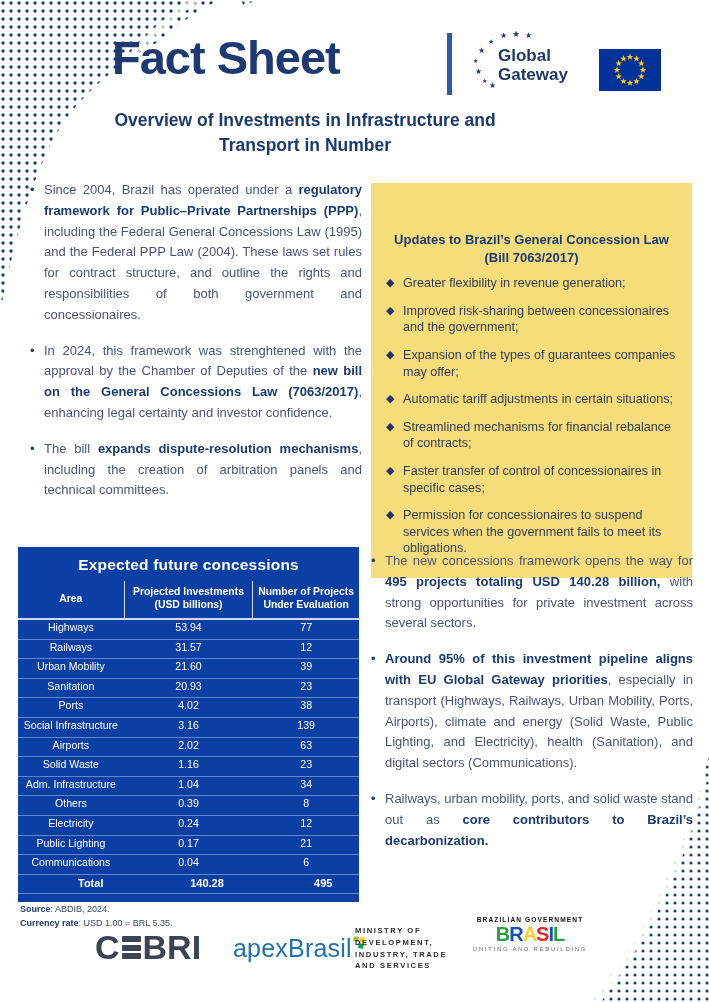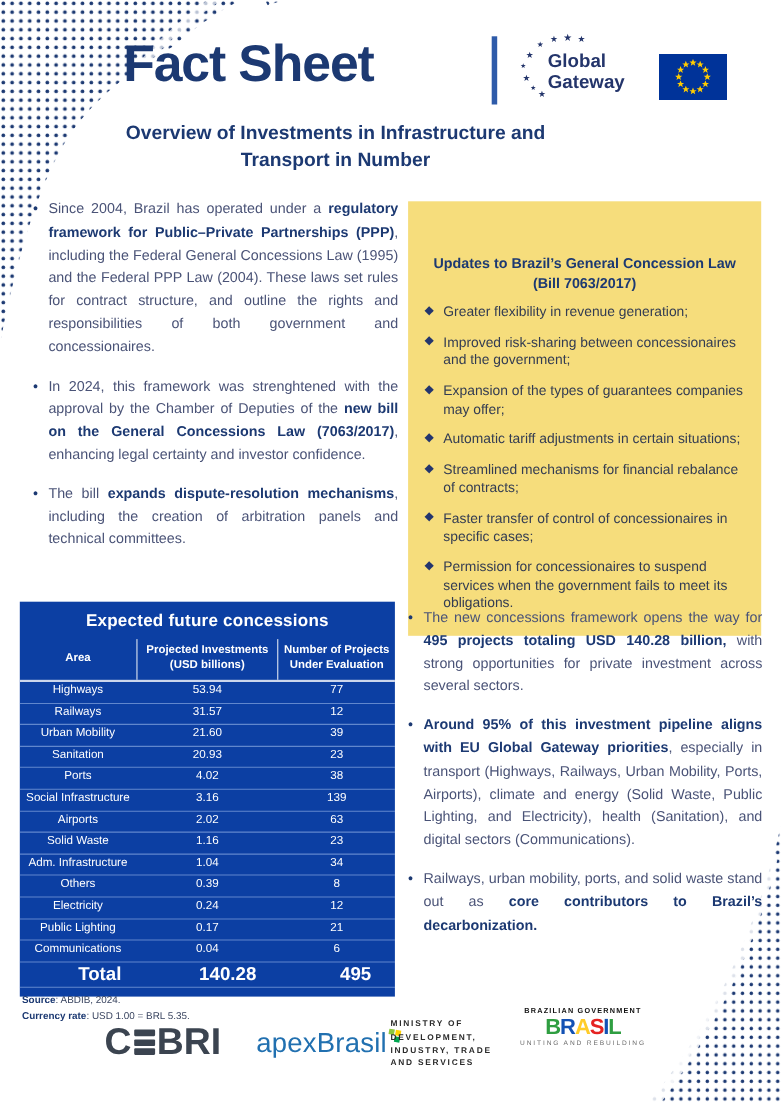--- a/index.html
+++ b/index.html
@@ -43,21 +43,21 @@
   
   .ctable{position:absolute;left:18px;top:547px;width:341px;background:var(--table-blue);color:#fff;}
   .t-title{padding:9px 4px 7px 4px;text-align:center;font-size:15.5px;font-weight:800;letter-spacing:.2px;}
   .t-head{display:flex;border-bottom:2px solid #ccd6ec;align-items:stretch;}
   .t-hc{display:flex;flex-direction:column;justify-content:center;text-align:center;font-size:10.4px;font-weight:800;line-height:1.25;padding:4px 4px 7px 4px;}
   .c1{width:31%;} .c2{width:38%;} .c3{width:31%;}
   .t-hc.c2{border-left:1.5px solid #dde4f2;border-right:1.5px solid #dde4f2;}
   .t-row{display:flex;min-height:19.6px;border-bottom:1px solid rgba(168,194,241,.55);}
   .t-row:last-child{border-bottom:none;}
   .tc{text-align:center;font-size:10.6px;line-height:1.1;padding:2px 3px;}
-  .t-total .tc{font-weight:800;font-size:17px;margin-left:37px;}
+  .t-total .tc{font-weight:800;font-size:11px;margin-left:37px;}
   .t-foot{height:8px;}
 
   
   .notes{position:absolute;left:20px;top:903px;font-size:9px;color:#3a4560;line-height:1.5;}
   .notes b{color:var(--navy);font-weight:800;}
 
   
   .cebri{position:absolute;left:95px;top:928px;font-size:34px;font-weight:800;color:var(--cebri-gray);letter-spacing:0px;display:flex;align-items:center;}
   .ebars{display:inline-flex;flex-direction:column;justify-content:space-between;width:19px;height:23px;margin:0 2px;}
   .ebars i{height:6px;background:var(--cebri-gray);border-radius:1px;}

